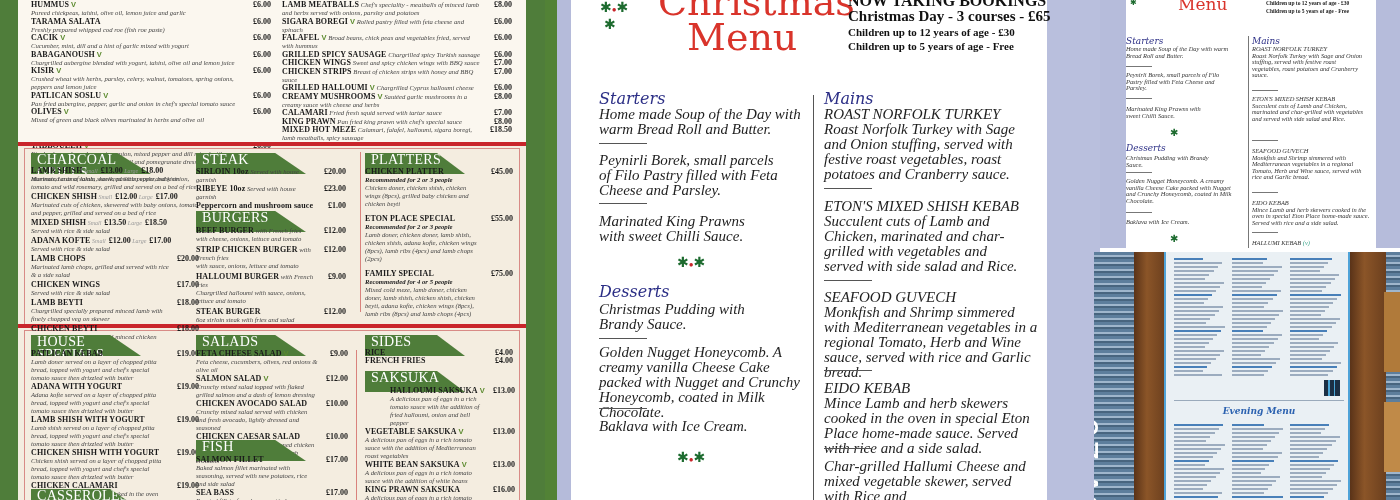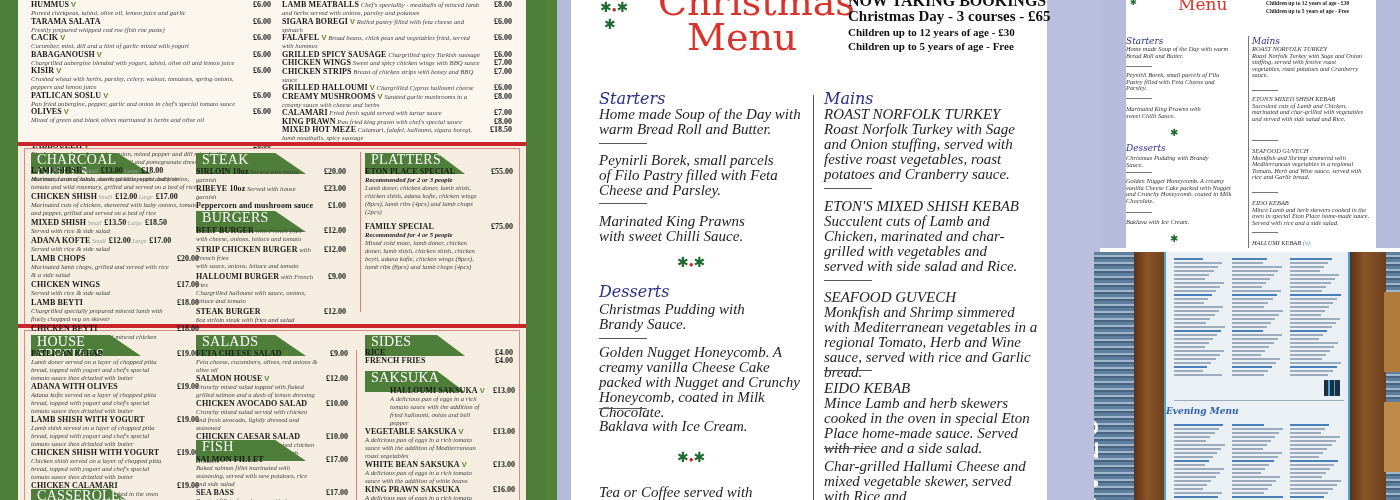--- a/index.html
+++ b/index.html
@@ -112,38 +112,39 @@
     <div class="hdr" style="left:178px;top:211px;width:110px;">BURGERS</div>
     <div class="col" id="burgers" style="left:178px;top:227px;width:150px;">
         <div class="it" style="margin-bottom: 3px; padding-right: 30px;"><span class="n">BEEF BURGER</span><span class="d"> with French fries</span><br><span class="d">with cheese, onions, lettuce and tomato</span><span class="p">£12.00</span></div>
         <div class="it" style="margin-bottom: 3px; padding-right: 30px;"><span class="n">STRIP CHICKEN BURGER</span><span class="d"> with French fries</span><br><span class="d">with sauce, onions, lettuce and tomato</span><span class="p">£12.00</span></div>
         <div class="it" style="margin-bottom: 3px; padding-right: 30px;"><span class="n">HALLOUMI BURGER</span><span class="d"> with French fries</span><br><span class="d">Chargrilled halloumi with sauce, onions, lettuce and tomato</span><span class="p">£9.00</span></div>
         <div class="it" style="margin-bottom: 3px; padding-right: 30px;"><span class="n">STEAK BURGER</span><br><span class="d">6oz sirloin steak with fries and salad</span><span class="p">£12.00</span></div>
       </div>
 
     <div class="hdr" style="left:347px;top:153px;width:100px;">PLATTERS</div>
     <div class="col" id="platters" style="left:347px;top:168px;width:148px;">
+        <div class="it" style="margin-bottom: 7px; padding-right: 30px;"><span class="n">CHICKEN PLATTER</span><br><span class="d" style="font-weight: bold; color: rgb(34, 34, 34);">Recommended for 2 or 3 people</span><br><span class="d">Chicken doner, chicken shish, chicken wings (8pcs), grilled baby chicken and chicken beyti</span><span class="p">£45.00</span></div>
         <div class="it" style="margin-bottom: 7px; padding-right: 30px;"><span class="n">ETON PLACE SPECIAL</span><br><span class="d" style="font-weight: bold; color: rgb(34, 34, 34);">Recommended for 2 or 3 people</span><br><span class="d">Lamb doner, chicken doner, lamb shish, chicken shish, adana kofte, chicken wings (8pcs), lamb ribs (4pcs) and lamb chops (2pcs)</span><span class="p">£55.00</span></div>
         <div class="it" style="margin-bottom: 7px; padding-right: 30px;"><span class="n">FAMILY SPECIAL</span><br><span class="d" style="font-weight: bold; color: rgb(34, 34, 34);">Recommended for 4 or 5 people</span><br><span class="d">Mixed cold meze, lamb doner, chicken doner, lamb shish, chicken shish, chicken beyti, adana kofte, chicken wings (8pcs), lamb ribs (8pcs) and lamb chops (4pcs)</span><span class="p">£75.00</span></div>
       </div>
 
     <div class="hdr" style="left:13px;top:335px;width:110px;">HOUSE SPECIALS</div>
     <div class="col" id="house" style="left:13px;top:350px;width:168px;">
         <div class="it" style="margin-bottom: 1px; padding-right: 30px;"><span class="n">PATLICAN KEBAB</span><br><span class="d">Lamb doner served on a layer of chopped pitta bread, topped with yogurt and chef's special tomato sauce then drizzled with butter</span><span class="p">£19.00</span></div>
-        <div class="it" style="margin-bottom: 1px; padding-right: 30px;"><span class="n">ADANA WITH OLIVES</span><br><span class="d">Adana kofte served on a layer of chopped pitta bread, topped with yogurt and chef's special tomato sauce then drizzled with butter</span><span class="p">£19.00</span></div>
+        <div class="it" style="margin-bottom: 1px; padding-right: 30px;"><span class="n">ADANA WITH YOGURT</span><br><span class="d">Adana kofte served on a layer of chopped pitta bread, topped with yogurt and chef's special tomato sauce then drizzled with butter</span><span class="p">£19.00</span></div>
         <div class="it" style="margin-bottom: 1px; padding-right: 30px;"><span class="n">LAMB SHISH WITH YOGURT</span><br><span class="d">Lamb shish served on a layer of chopped pitta bread, topped with yogurt and chef's special tomato sauce then drizzled with butter</span><span class="p">£19.00</span></div>
         <div class="it" style="margin-bottom: 1px; padding-right: 30px;"><span class="n">CHICKEN SHISH WITH YOGURT</span><br><span class="d">Chicken shish served on a layer of chopped pitta bread, topped with yogurt and chef's special tomato sauce then drizzled with butter</span><span class="p">£19.00</span></div>
         <div class="it" style="margin-bottom: 1px; padding-right: 30px;"><span class="n">CHICKEN CALAMARI</span><br><span class="d">Breast of chicken, marinated, baked in the oven with asparagus and mozarella, served with rice</span><span class="p">£19.00</span></div>
       </div>
     <div class="hdr" style="left:13px;top:489px;width:110px;">CASSEROLES</div>
 
     <div class="hdr" style="left:178px;top:335px;width:110px;">SALADS</div>
     <div class="col" id="salads" style="left:178px;top:350px;width:152px;">
         <div class="it" style="margin-bottom: 1px; padding-right: 30px;"><span class="n">FETA CHEESE SALAD</span><span class="v">V</span><br><span class="d">Feta cheese, cucumbers, olives, red onions &amp; olive oil</span><span class="p">£9.00</span></div>
-        <div class="it" style="margin-bottom: 1px; padding-right: 30px;"><span class="n">SALMON HOUSE</span><span class="v">V</span><br><span class="d">Crunchy mixed salad topped with flaked grilled salmon and a dash of lemon dressing</span><span class="p">£12.00</span></div>
+        <div class="it" style="margin-bottom: 1px; padding-right: 30px;"><span class="n">SALMON SALAD</span><span class="v">V</span><br><span class="d">Crunchy mixed salad topped with flaked grilled salmon and a dash of lemon dressing</span><span class="p">£12.00</span></div>
         <div class="it" style="margin-bottom: 1px; padding-right: 30px;"><span class="n">CHICKEN AVOCADO SALAD</span><br><span class="d">Crunchy mixed salad served with chicken and fresh avocado, lightly dressed and seasoned</span><span class="p">£10.00</span></div>
         <div class="it" style="margin-bottom: 1px; padding-right: 30px;"><span class="n">CHICKEN CAESAR SALAD</span><br><span class="d">Crunchy mixed salad with seasoned chicken topped with Caesar dressing and herb croutons</span><span class="p">£10.00</span></div>
       </div>
     <div class="hdr" style="left:178px;top:440px;width:110px;">FISH</div>
     <div class="col" id="fish" style="left:178px;top:456px;width:152px;">
         <div class="it" style="margin-bottom: 1px; padding-right: 30px;"><span class="n">SALMON FILLET</span><br><span class="d">Baked salmon fillet marinated with seasoning, served with new potatoes, rice and side salad</span><span class="p">£17.00</span></div>
         <div class="it" style="margin-bottom: 1px; padding-right: 30px;"><span class="n">SEA BASS</span><br><span class="d">Roasted fillet of sea bass, sautéed new potatoes and spinach</span><span class="p">£17.00</span></div>
       </div>
 
     <div class="hdr" style="left:347px;top:335px;width:100px;">SIDES</div>
@@ -183,21 +184,20 @@
   <div class="dish" style="left:54px;top:214px;width:160px;">Marinated King Prawns with sweet Chilli Sauce.</div>
   <div class="holly" style="left:132px;top:255px;">✱<span class="berry">●</span>✱</div>
 
   <div class="sec" style="left:54px;top:282px;">Desserts</div>
   <div class="dish" style="left:54px;top:302px;width:185px;">Christmas Pudding with Brandy Sauce.</div>
   <div class="sep" style="left:54px;top:338px;"></div>
   <div class="dish" style="left:54px;top:345px;width:212px;">Golden Nugget Honeycomb. A creamy vanilla Cheese Cake packed with Nugget and Crunchy Honeycomb, coated in Milk Chocolate.</div>
   <div class="sep" style="left:54px;top:408px;"></div>
   <div class="dish" style="left:54px;top:419px;width:212px;">Baklava with Ice Cream.</div>
   <div class="holly" style="left:132px;top:450px;">✱<span class="berry">●</span>✱</div>
-  <div class="dish" style="left:54px;top:485px;width:212px;">Tea or Coffee served with</div>
 
   <div style="position:absolute;left:268px;top:95px;width:1px;height:405px;background:#555;"></div>
 
   <div class="sec" style="left:279px;top:89px;">Mains</div>
   <div class="dish" style="left:279px;top:107px;width:215px;">
     <div>ROAST NORFOLK TURKEY</div>
     <div>Roast Norfolk Turkey with Sage and Onion stuffing, served with festive roast vegetables, roast potatoes and Cranberry sauce.</div>
   </div>
   <div class="sep" style="left:279px;top:188px;"></div>
   <div class="dish" style="left:279px;top:199px;width:205px;">
@@ -364,21 +364,21 @@
         <div class="ln" style="width: 85%;"></div>
         <div class="ln" style="width: 77%;"></div>
         <div class="ln" style="width: 69%;"></div>
         <div class="ln" style="width: 61%;"></div>
         <div class="ln" style="width: 98%;"></div>
         <div class="ln h" style="width: 90%;"></div>
         <div class="ln" style="width: 82%;"></div>
         <div class="ln" style="width: 74%;"></div>
       </div>
     <div style="position:absolute;left:8px;top:148px;width:170px;height:1px;background:#9aaabb;"></div>
-    <div style="position:absolute;left:0;top:154px;width:186px;text-align:left;font-family:'DejaVu Serif',serif;font-style:italic;font-weight:bold;color:#2c62b0;font-size:9px;">Evening Menu</div>
+    <div style="position:absolute;left:0;top:154px;width:186px;text-align:center;font-family:'DejaVu Serif',serif;font-style:italic;font-weight:bold;color:#2c62b0;font-size:9px;">Evening Menu</div>
     <div class="bcol" style="left:8px;top:170px;width:52px;" id="bc4">
         <div class="ln h" style="width: 94%;"></div>
         <div class="ln" style="width: 86%;"></div>
         <div class="ln" style="width: 78%;"></div>
         <div class="ln" style="width: 70%;"></div>
         <div class="ln" style="width: 62%;"></div>
         <div class="ln" style="width: 99%;"></div>
         <div class="ln" style="width: 91%;"></div>
         <div class="ln" style="width: 83%;"></div>
         <div class="ln" style="width: 75%;"></div>

